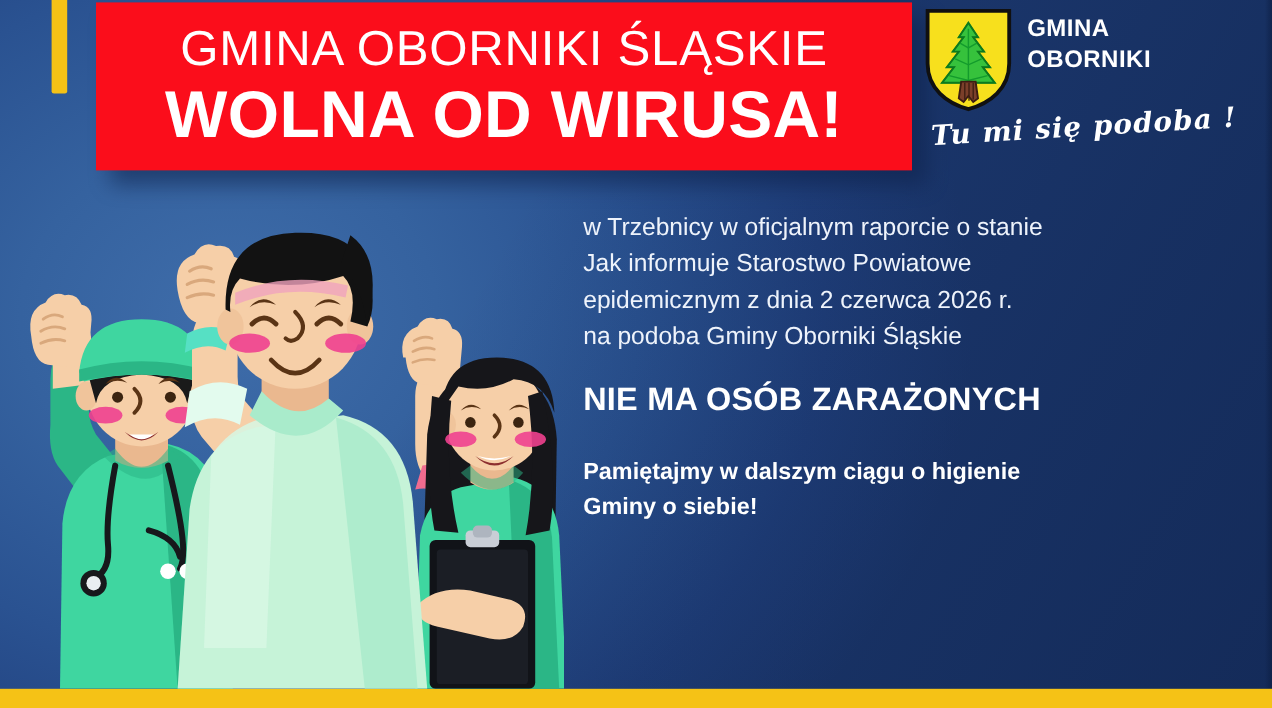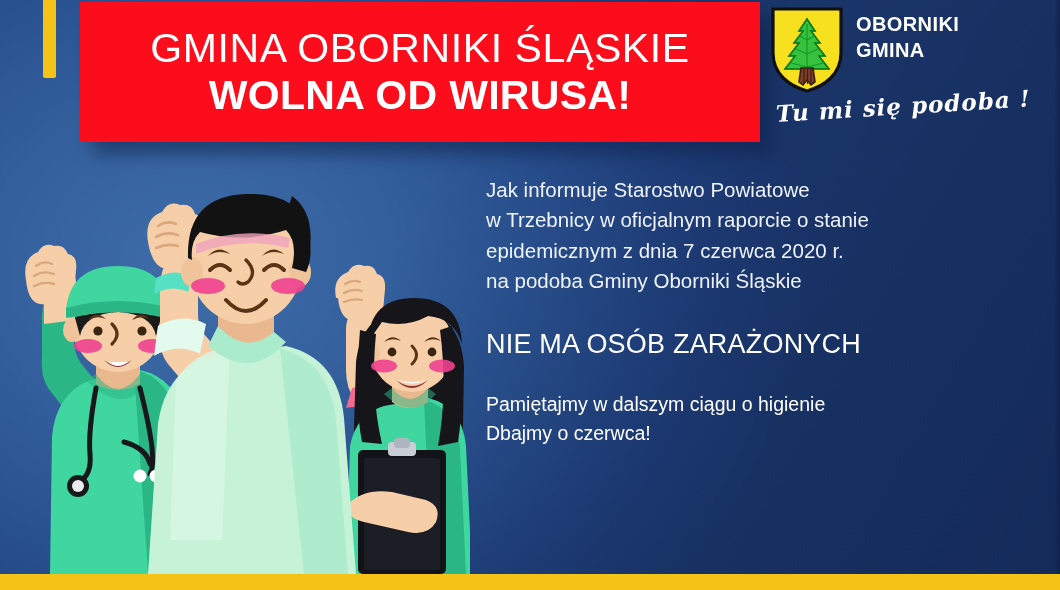--- a/index.html
+++ b/index.html
@@ -45,21 +45,21 @@
     position:absolute;left:80px;top:2px;width:680px;height:140px;
     background:#fb0d1b;
     display:flex;flex-direction:column;align-items:center;justify-content:center;
     gap:2px;
   }
   .banner-l1{
     color:#ffffff;font-size:41px;letter-spacing:.6px;font-weight:400;
     line-height:1.1;white-space:nowrap;
   }
   .banner-l2{
-    color:#ffffff;font-size:41px;letter-spacing:.3px;font-weight:700;
+    color:#ffffff;font-size:55px;letter-spacing:.3px;font-weight:700;
     line-height:1.1;white-space:nowrap;
   }
 
   
   .logo-block{
     position:absolute;left:770px;top:6px;width:280px;height:140px;
   }
   .crest{position:absolute;left:0;top:0;width:74px;height:88px;}
   .logo-words{
     position:absolute;left:86px;top:6px;
@@ -77,28 +77,28 @@
 
   
   .text-col{
     position:absolute;left:486px;top:175px;width:560px;
   }
   .intro{
     color:#eef3fb;font-size:20.5px;line-height:1.48;font-weight:400;
   }
   .intro div{white-space:nowrap;}
   .headline{
-    margin-top:29px;
-    color:#ffffff;font-size:27px;font-weight:400;line-height:1.42;
+    margin-top:18px;
+    color:#ffffff;font-size:27px;font-weight:700;line-height:1.42;
     letter-spacing:.2px;
   }
   .headline div{white-space:nowrap;}
   .outro{
     margin-top:26px;
-    color:#ffffff;font-size:19.5px;font-weight:400;line-height:1.52;
+    color:#ffffff;font-size:19.5px;font-weight:700;line-height:1.52;
   }
   .outro div{white-space:nowrap;}
 
   
   .illustration{
     position:absolute;left:0;bottom:16px;width:470px;height:400px;
   }
   .illustration svg{display:block;width:470px;height:400px;}
 </style>
 </head>
@@ -137,39 +137,39 @@
 
         <path d="M31 62 H43 L45 76 L41 79 L37 74 L33 79 L29 76 Z" fill="#7b3f2a" stroke="#3c1d12" stroke-width="1.6"></path>
         <g stroke="#3c1d12" stroke-width="1.1">
           <path d="M34 63 V77"></path>
             <path d="M37.5 63 V78"></path>
             <path d="M41 63 V77"></path>
         </g>
       </svg>
     </div>
     <div class="logo-words">
+      <div>GMINA</div>
       <div>OBORNIKI</div>
-      <div>GMINA</div>
     </div>
     <div class="tagline">Tu mi się podoba !</div>
   </div>
 
   <div class="text-col">
     <div class="intro">
+      <div>w Trzebnicy w oficjalnym raporcie o stanie</div>
       <div>Jak informuje Starostwo Powiatowe</div>
-      <div>w Trzebnicy w oficjalnym raporcie o stanie</div>
-      <div>epidemicznym z dnia 7 czerwca 2020 r.</div>
+      <div>epidemicznym z dnia 2 czerwca 2026 r.</div>
       <div>na podoba Gminy Oborniki Śląskie</div>
     </div>
     <div class="headline">
       <div>NIE MA OSÓB ZARAŻONYCH</div>
     </div>
     <div class="outro">
       <div>Pamiętajmy w dalszym ciągu o higienie</div>
-      <div>Dbajmy o czerwca!</div>
+      <div>Gminy o siebie!</div>
     </div>
   </div>
 
   <div class="illustration">
     <svg viewBox="0 0 470 400" xmlns="http://www.w3.org/2000/svg">
       <defs>
         <clipPath id="frameClip">
             <rect x="0" y="0" width="470" height="400"></rect>
           </clipPath>
       </defs>

